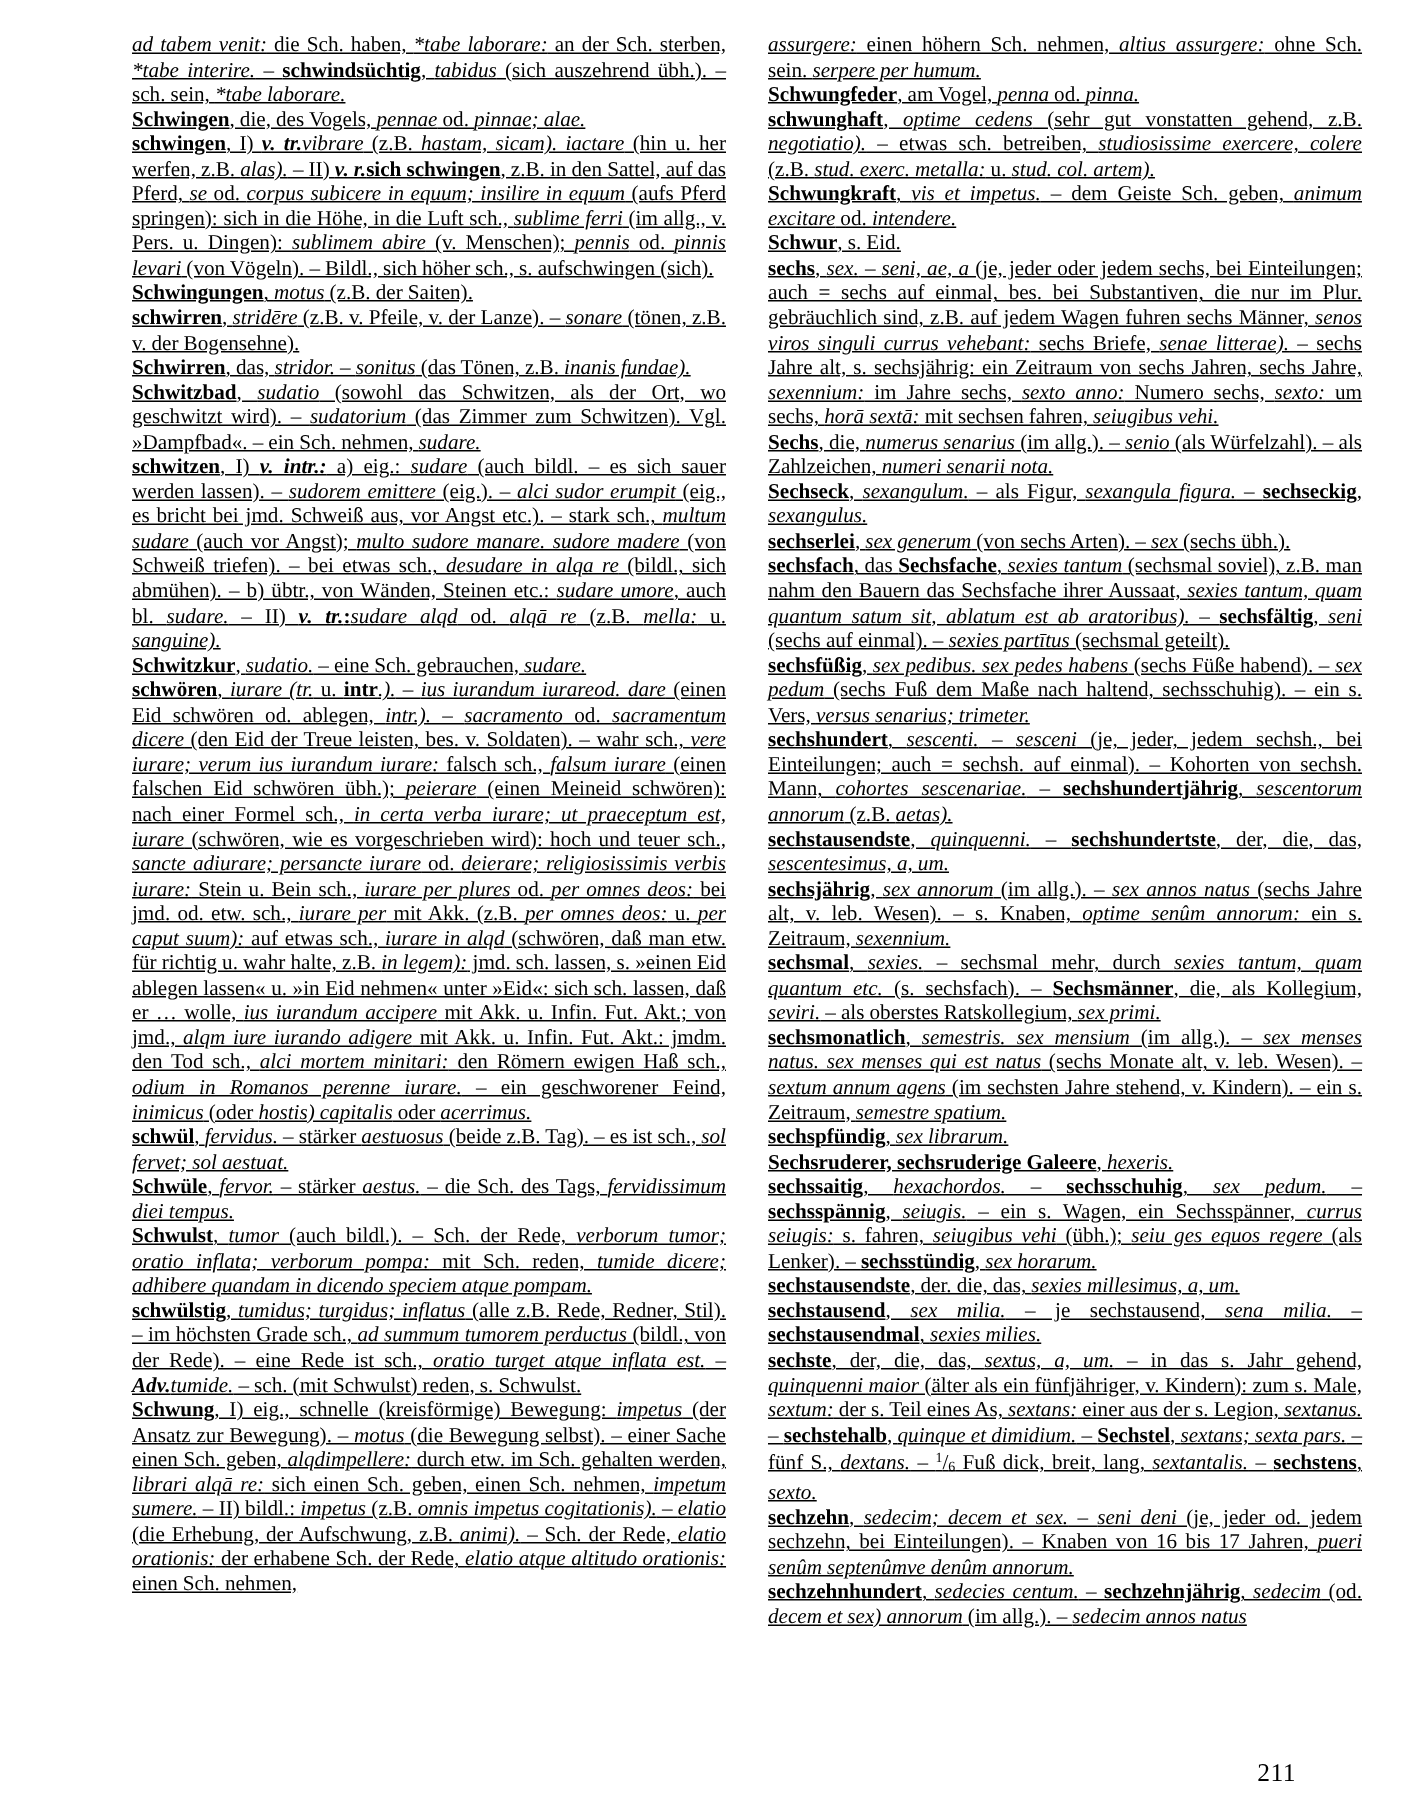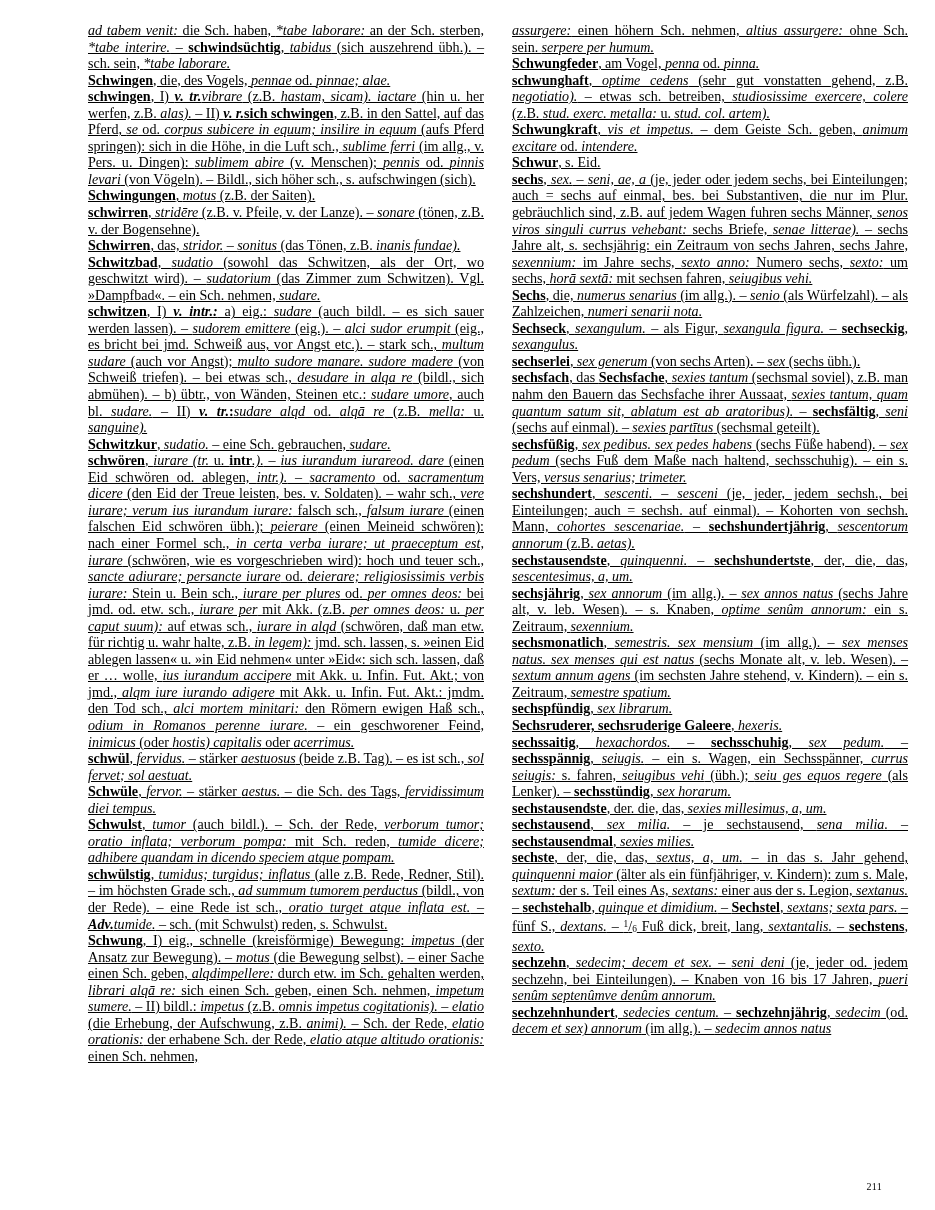--- a/index.html
+++ b/index.html
@@ -46,23 +46,23 @@
   .entry + .entry { margin-top: 0; }
   b { font-weight: bold; }
   i { font-style: italic; }
   .frac {
     font-size: 14.1px;
   }
   .frac sup { font-size: 0.66em; vertical-align: 0.45em; }
   .frac sub { font-size: 0.66em; vertical-align: -0.15em; }
   .folio {
     position: absolute;
-    right: 53px;
+    right: 71px;
     bottom: 18px;
-    font-size: 10px;
+    font-size: 17px;
     letter-spacing: 0.3px;
     font-family: Liberation Serif, serif;
   }
 </style>
 </head>
 <body>
 
 <div class="page">
 
   <div class="columns">
@@ -93,20 +93,21 @@
         <p class="entry"><b>Schwur</b>, s. Eid.</p>
         <p class="entry"><b>sechs</b>, <i>sex.</i> – <i>seni, ae, a</i> (je, jeder oder jedem sechs, bei Einteilungen; auch = sechs auf einmal, bes. bei Substantiven, die nur im Plur. gebräuchlich sind, z.B. auf jedem Wagen fuhren sechs Männer, <i>senos viros singuli currus vehebant:</i> sechs Briefe, <i>senae litterae).</i> – sechs Jahre alt, s. sechsjährig: ein Zeitraum von sechs Jahren, sechs Jahre, <i>sexennium:</i> im Jahre sechs, <i>sexto anno:</i> Numero sechs, <i>sexto:</i> um sechs, <i>horā sextā:</i> mit sechsen fahren, <i>seiugibus vehi.</i></p>
         <p class="entry"><b>Sechs</b>, die, <i>numerus senarius</i> (im allg.). – <i>senio</i> (als Würfelzahl). – als Zahlzeichen, <i>numeri senarii nota.</i></p>
         <p class="entry"><b>Sechseck</b>, <i>sexangulum.</i> – als Figur, <i>sexangula figura.</i> – <b>sechseckig</b>, <i>sexangulus.</i></p>
         <p class="entry"><b>sechserlei</b>, <i>sex generum</i> (von sechs Arten). – <i>sex</i> (sechs übh.).</p>
         <p class="entry"><b>sechsfach</b>, das <b>Sechsfache</b>, <i>sexies tantum</i> (sechsmal soviel), z.B. man nahm den Bauern das Sechsfache ihrer Aussaat, <i>sexies tantum, quam quantum satum sit, ablatum est ab aratoribus).</i> – <b>sechsfältig</b>, <i>seni</i> (sechs auf einmal). – <i>sexies partītus</i> (sechsmal geteilt).</p>
         <p class="entry"><b>sechsfüßig</b>, <i>sex pedibus. sex pedes habens</i> (sechs Füße habend). – <i>sex pedum</i> (sechs Fuß dem Maße nach haltend, sechsschuhig). – ein s. Vers, <i>versus senarius; trimeter.</i></p>
         <p class="entry"><b>sechshundert</b>, <i>sescenti.</i> – <i>sesceni</i> (je, jeder, jedem sechsh., bei Einteilungen; auch = sechsh. auf einmal). – Kohorten von sechsh. Mann, <i>cohortes sescenariae.</i> – <b>sechshundertjährig</b>, <i>sescentorum annorum</i> (z.B. <i>aetas).</i></p>
         <p class="entry"><b>sechstausendste</b>, <i>quinquenni.</i> – <b>sechshundertste</b>, der, die, das, <i>sescentesimus, a, um.</i></p>
         <p class="entry"><b>sechsjährig</b>, <i>sex annorum</i> (im allg.). – <i>sex annos natus</i> (sechs Jahre alt, v. leb. Wesen). – s. Knaben, <i>optime senûm annorum:</i> ein s. Zeitraum, <i>sexennium.</i></p>
+        <p class="entry"><b>sechsmal</b>, <i>sexies.</i> – sechsmal mehr, durch <i>sexies tantum, quam quantum etc.</i> (s. sechsfach). – <b>Sechsmänner</b>, die, als Kollegium, <i>seviri.</i> – als oberstes Ratskollegium, <i>sex primi.</i></p>
         <p class="entry"><b>sechsmonatlich</b>, <i>semestris. sex mensium</i> (im allg.). – <i>sex menses natus. sex menses qui est natus</i> (sechs Monate alt, v. leb. Wesen). – <i>sextum annum agens</i> (im sechsten Jahre stehend, v. Kindern). – ein s. Zeitraum, <i>semestre spatium.</i></p>
         <p class="entry"><b>sechspfündig</b>, <i>sex librarum.</i></p>
         <p class="entry"><b>Sechsruderer, sechsruderige Galeere</b>, <i>hexeris.</i></p>
         <p class="entry"><b>sechssaitig</b>, <i>hexachordos.</i> – <b>sechsschuhig</b>, <i>sex pedum.</i> – <b>sechsspännig</b>, <i>seiugis.</i> – ein s. Wagen, ein Sechsspänner, <i>currus seiugis:</i> s. fahren, <i>seiugibus vehi</i> (übh.); <i>seiu ges equos regere</i> (als Lenker). – <b>sechsstündig</b>, <i>sex horarum.</i></p>
         <p class="entry"><b>sechstausendste</b>, der. die, das, <i>sexies millesimus, a, um.</i></p>
         <p class="entry"><b>sechstausend</b>, <i>sex milia.</i> – je sechstausend, <i>sena milia.</i> – <b>sechstausendmal</b>, <i>sexies milies.</i></p>
         <p class="entry"><b>sechste</b>, der, die, das, <i>sextus, a, um.</i> – in das s. Jahr gehend, <i>quinquenni maior</i> (älter als ein fünfjähriger, v. Kindern): zum s. Male, <i>sextum:</i> der s. Teil eines As, <i>sextans:</i> einer aus der s. Legion, <i>sextanus.</i> – <b>sechstehalb</b>, <i>quinque et dimidium.</i> – <b>Sechstel</b>, <i>sextans; sexta pars.</i> – fünf S., <i>dextans.</i> – <span class="frac"><sup>1</sup>/<sub>6</sub></span> Fuß dick, breit, lang, <i>sextantalis.</i> – <b>sechstens</b>, <i>sexto.</i></p>
         <p class="entry"><b>sechzehn</b>, <i>sedecim; decem et sex.</i> – <i>seni deni</i> (je, jeder od. jedem sechzehn, bei Einteilungen). – Knaben von 16 bis 17 Jahren, <i>pueri senûm septenûmve denûm annorum.</i></p>
         <p class="entry"><b>sechzehnhundert</b>, <i>sedecies centum.</i> – <b>sechzehnjährig</b>, <i>sedecim</i> (od. <i>decem et sex) annorum</i> (im allg.). – <i>sedecim annos natus</i></p>
       </div>

